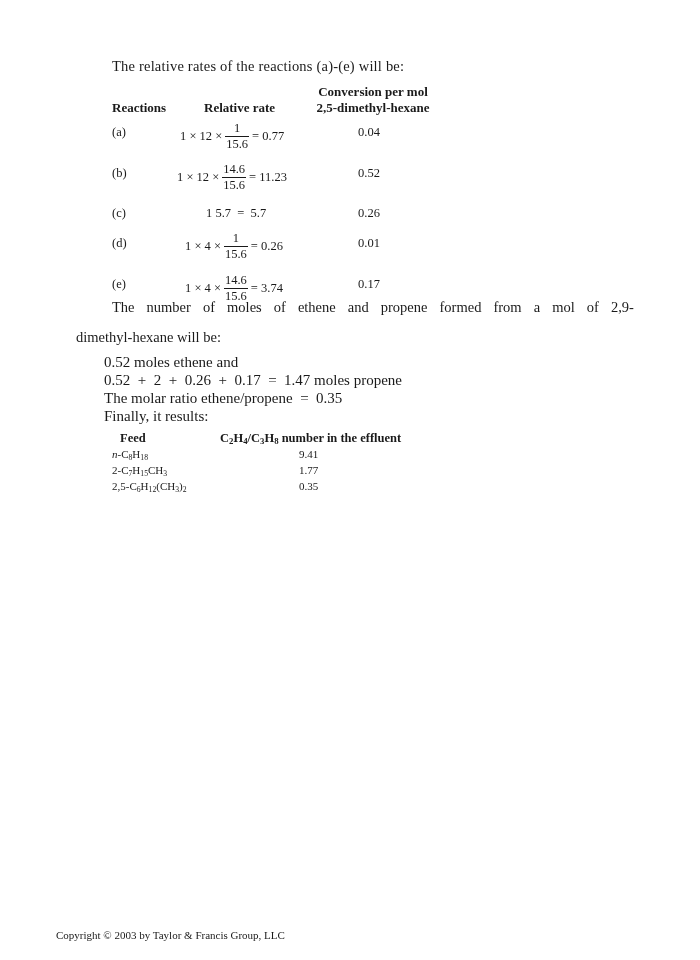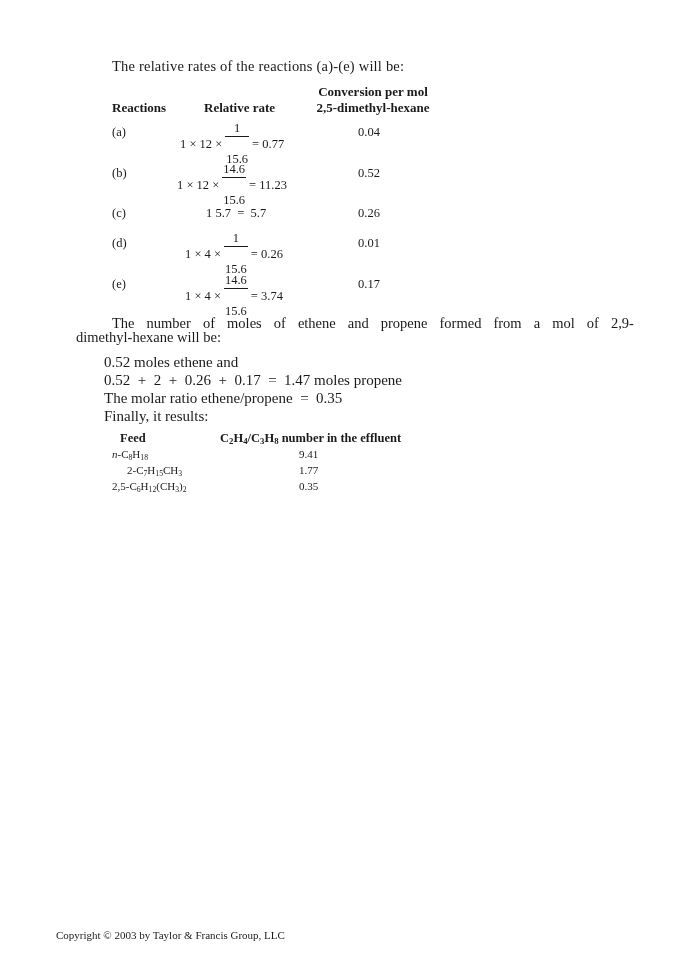--- a/index.html
+++ b/index.html
@@ -11,23 +11,23 @@
   .abs { position: absolute; white-space: nowrap; }
   .intro { left: 112px; top: 58px; font-size: 14.5px; letter-spacing: 0.2px; }
   .th { font-weight: bold; font-size: 13px; }
   .cell { font-size: 12.5px; }
   .frac-expr { display: flex; align-items: center; font-size: 12.5px; }
   .frac {
     display: inline-flex; flex-direction: column; align-items: center;
     margin: 0 3px; line-height: 1.05;
   }
   .frac .num { padding: 0 1px 1px; }
-  .frac .den { border-top: 1px solid #1a1a1a; padding: 16px 1px 0; }
+  .frac .den { border-top: 1px solid #1a1a1a; padding: 1px 1px 0; }
   .para { font-size: 14.5px; line-height: 18px; }
-  .justify { left: 112px; top: 314px; width: 522px; }
+  .justify { left: 112px; top: 298px; width: 522px; }
   .cont { left: 76px; top: 328px; }
   .list { left: 104px; font-size: 15px; }
   .final-th { font-weight: bold; font-size: 12.5px; }
   .final-cell { font-size: 11px; }
   sub { font-size: 70%; vertical-align: -0.25em; line-height: 0; }
   .footer { left: 56px; top: 929px; font-size: 11px; }
   .spread { display: flex; justify-content: space-between; }
 </style>
 </head>
 <body>
@@ -109,19 +109,19 @@
 <div class="abs list" style="top:372px; white-space:pre;">0.52  +  2  +  0.26  +  0.17  =  1.47 moles propene</div>
 <div class="abs list" style="top:390px; white-space:pre;">The molar ratio ethene/propene  =  0.35</div>
 <div class="abs list" style="top:408px;">Finally, it results:</div>
 
 <div class="abs final-th" style="left:120px; top:431px;">Feed</div>
 <div class="abs final-th" style="left:220px; top:431px;"><span>C</span><sub>2</sub><span>H</span><sub>4</sub><span>/C</span><sub>3</sub><span>H</span><sub>8</sub><span style="white-space:pre"> number in the effluent</span></div>
 
 <div class="abs final-cell" style="left:112px; top:448px;"><i>n</i><span>-C</span><sub>8</sub><span>H</span><sub>18</sub></div>
 <div class="abs final-cell" style="left:299px; top:448px;">9.41</div>
 
-<div class="abs final-cell" style="left:112px; top:464px;margin-left:15px;"><span>2-C</span><sub>7</sub><span>H</span><sub>15</sub><span>CH</span><sub>3</sub></div>
+<div class="abs final-cell" style="left:112px; top:464px;"><span>2-C</span><sub>7</sub><span>H</span><sub>15</sub><span>CH</span><sub>3</sub></div>
 <div class="abs final-cell" style="left:299px; top:464px;">1.77</div>
 
 <div class="abs final-cell" style="left:112px; top:480px;"><span>2,5-C</span><sub>6</sub><span>H</span><sub>12</sub><span>(CH</span><sub>3</sub><span>)</span><sub>2</sub></div>
 <div class="abs final-cell" style="left:299px; top:480px;">0.35</div>
 
 <div class="abs footer">Copyright © 2003 by Taylor &amp; Francis Group, LLC</div>
 
 </body></html>

